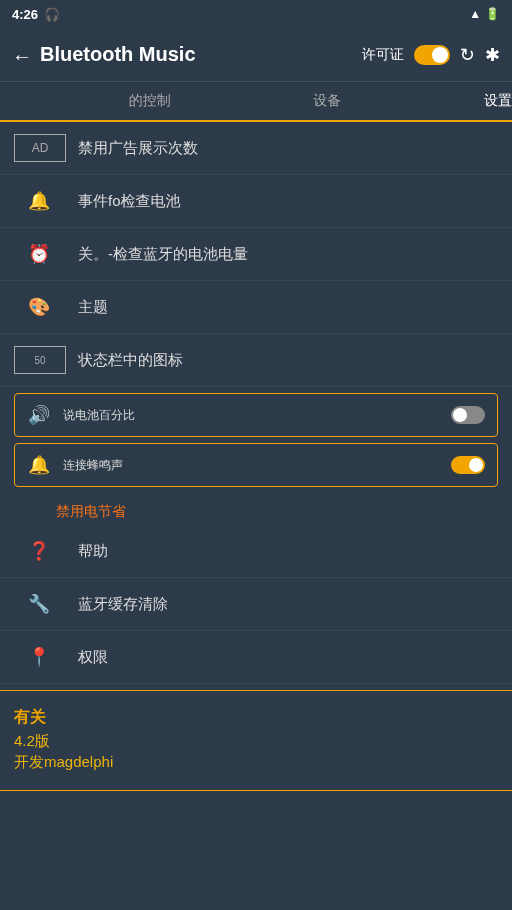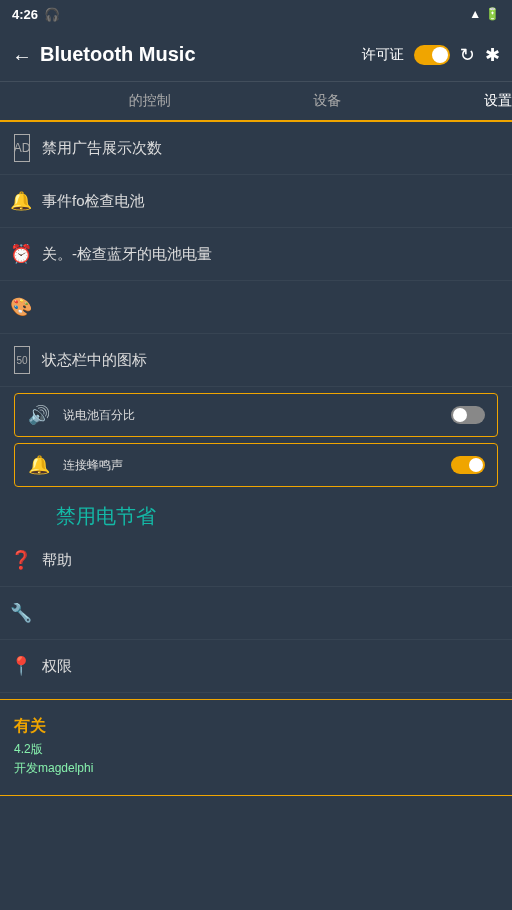--- a/index.html
+++ b/index.html
@@ -128,21 +128,21 @@
 
     .setting-item {
       display: flex;
       align-items: center;
       padding: 12px 14px;
       border-bottom: 1px solid rgba(255,255,255,0.05);
       cursor: pointer;
       gap: 12px;
     }
     .setting-icon {
-      width: 16px;
+      width: 52px;
       height: 28px;
       display: flex;
       align-items: center;
       justify-content: center;
       font-size: 18px;
       color: #aaa;
       flex-shrink: 0;
     }
     .setting-text {
       font-size: 15px;
@@ -171,37 +171,37 @@
     }
     .toggle-row-text {
       font-size: 12px;
       color: #ddd;
       flex: 1;
     }
 
     
     .section-label {
       padding: 10px 14px 4px 56px;
-      font-size: 20px;
-      color: #14b8a6;
+      font-size: 14px;
+      color: #f97316;
     }
 
     
     .about-section {
       padding: 10px 14px;
     }
     .about-title {
       font-size: 16px;
       font-weight: bold;
       color: #f0a500;
       margin-bottom: 4px;
     }
     .about-sub {
-      font-size: 12px;
-      color: #86efac;
+      font-size: 15px;
+      color: #eab308;
       margin-bottom: 2px;
     }
 
     
     .divider {
       height: 1px;
       background: #f0a500;
       margin: 6px 0;
     }
 
@@ -363,20 +363,21 @@
     <span class="setting-text">事件fo检查电池</span>
   </div>
 
   <div class="setting-item">
     <div class="setting-icon">⏰</div>
     <span class="setting-text">关。-检查蓝牙的电池电量</span>
   </div>
 
   <div class="setting-item">
     <div class="setting-icon">🎨</div>
+    <span class="setting-text">主题</span>
   </div>
 
   <div class="setting-item">
     <div class="setting-icon" style="font-size:10px;border:1px solid #aaa;padding:2px 3px;color:#aaa;">50</div>
     <span class="setting-text">状态栏中的图标</span>
   </div>
 
   <div class="toggle-row">
     <div class="toggle-row-icon">🔊</div>
     <span class="toggle-row-text">说电池百分比</span>
@@ -397,20 +398,21 @@
     <span>禁用电节省</span>
   </div>
 
   <div class="setting-item">
     <div class="setting-icon">❓</div>
     <span class="setting-text">帮助</span>
   </div>
 
   <div class="setting-item">
     <div class="setting-icon">🔧</div>
+    <span class="setting-text">蓝牙缓存清除</span>
   </div>
 
   <div class="setting-item">
     <div class="setting-icon">📍</div>
     <span class="setting-text">权限</span>
   </div>
 
   <div class="divider"></div>
   <div class="about-section">
     <div class="about-title">有关</div>

